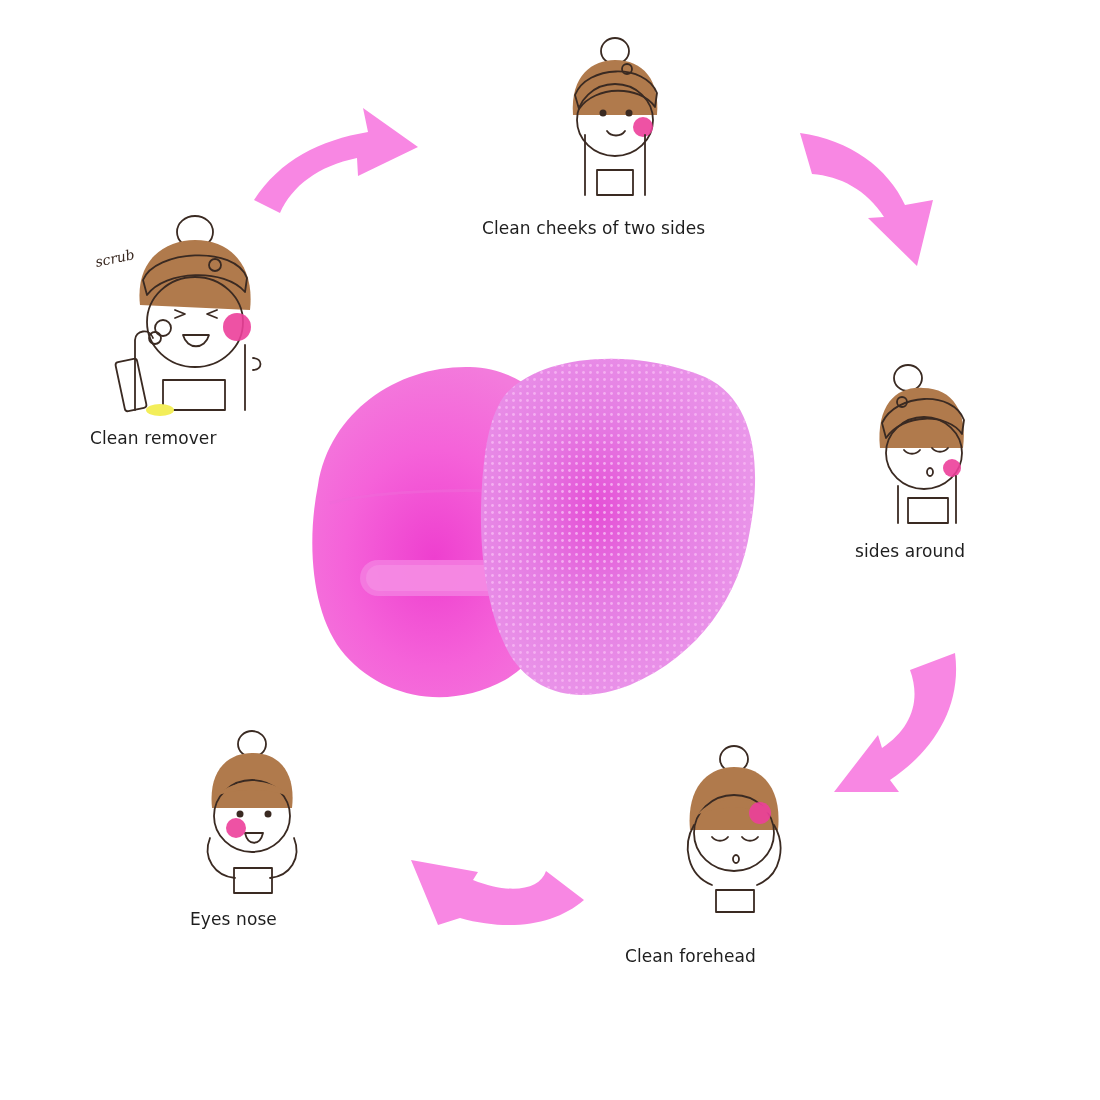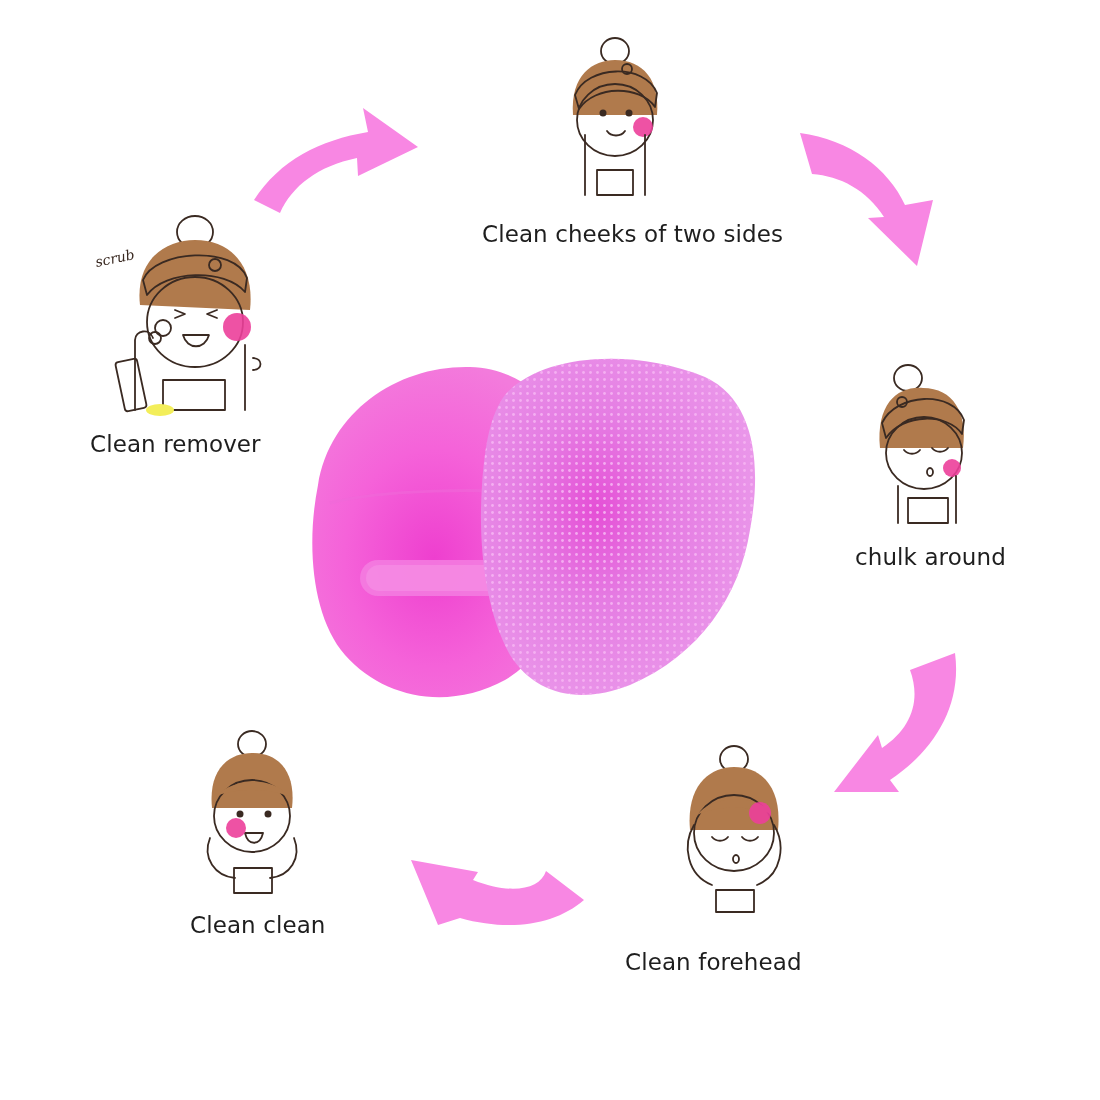--- a/index.html
+++ b/index.html
@@ -1,19 +1,19 @@
 <!DOCTYPE html>
 <html><head>
 <meta charset="utf-8">
 <style>
   html, body { margin: 0; padding: 0; background: #ffffff; }
   body { width: 1100px; height: 1100px; position: relative; overflow: hidden;
          font-family: "DejaVu Sans", "Liberation Sans", sans-serif; color: #1a1a1a; }
   .abs { position: absolute; }
-  .label { position: absolute; font-size: 23px; line-height: 1.95; color: #1e1e1e; white-space: nowrap; letter-spacing: 0.1px; }
+  .label { position: absolute; font-size: 17px; line-height: 1.95; color: #1e1e1e; white-space: nowrap; letter-spacing: 0.1px; }
   .label .line { display: block; }
   svg { display: block; overflow: visible; }
   .thin { fill: none; stroke: #3a2a22; stroke-width: 1.8; stroke-linecap: round; stroke-linejoin: round; }
 </style>
 </head>
 <body>
 
 <svg class="abs" style="left:0;top:0;width:1100px;height:1100px">
 
   <path d="M254,200 C280,160 320,140 368,132 L363,108 L418,147 L358,176 L357,158 C318,166 292,186 280,213 Z" fill="#f887e3"></path>
@@ -121,21 +121,21 @@
     <path class="thin" d="M36,92 C40,97 48,97 52,92"></path>
     <path class="thin" d="M64,90 C68,95 76,95 80,90"></path>
     <ellipse cx="62" cy="114" rx="3" ry="4" class="thin"></ellipse>
     <circle cx="84" cy="110" r="9" fill="#ec3f9a" opacity="0.9"></circle>
     <path class="thin" d="M30,128 L30,165"></path>
     <path class="thin" d="M88,118 L88,165"></path>
     <rect x="40" y="140" width="40" height="25" fill="#bcd8f0" class="thin"></rect>
   </svg>
 </div>
 <div class="label" style="left:855px;top:542px">
-  <span class="line" style="margin-top:-7px">chulk around</span>
+  <span class="line" style="margin-top:-7px">sides around</span>
 </div>
 
 <div class="abs" style="left:672px;top:745px;width:130px;height:170px">
   <svg width="130" height="170" viewBox="0 0 130 170">
     <ellipse cx="62" cy="14" rx="14" ry="13" fill="#b07a4c" class="thin"></ellipse>
     <path d="M18,85 C14,40 38,22 62,22 C92,22 110,45 106,85 Z" fill="#b07a4c"></path>
     <ellipse cx="62" cy="88" rx="40" ry="38" fill="#fdf1ec" class="thin"></ellipse>
     <path d="M25,70 C40,50 85,48 102,70 C80,60 45,60 25,70 Z" fill="#b07a4c"></path>
     <path class="thin" d="M40,92 C44,97 52,97 56,92"></path>
     <path class="thin" d="M70,92 C74,97 82,97 86,92"></path>
@@ -156,13 +156,13 @@
     <path d="M26,68 C42,50 84,48 98,68 C78,60 46,60 26,68 Z" fill="#b07a4c"></path>
     <circle cx="50" cy="86" r="3.5" fill="#3a2a22"></circle>
     <circle cx="78" cy="86" r="3.5" fill="#3a2a22"></circle>
     <path d="M55,105 C58,118 70,118 73,105 Z" fill="#f7a6a8" class="thin"></path>
     <circle cx="46" cy="100" r="10" fill="#ec3f9a" opacity="0.9"></circle>
     <path class="thin" d="M20,110 C12,130 25,148 45,150"></path>
     <path class="thin" d="M104,110 C112,130 100,148 80,150"></path>
     <rect x="44" y="140" width="38" height="25" fill="#bcd8f0" class="thin"></rect>
   </svg>
 </div>
-<div class="label" style="left:190px;top:903px">Clean clean</div>
+<div class="label" style="left:190px;top:903px">Eyes nose</div>
 
 </body></html>

